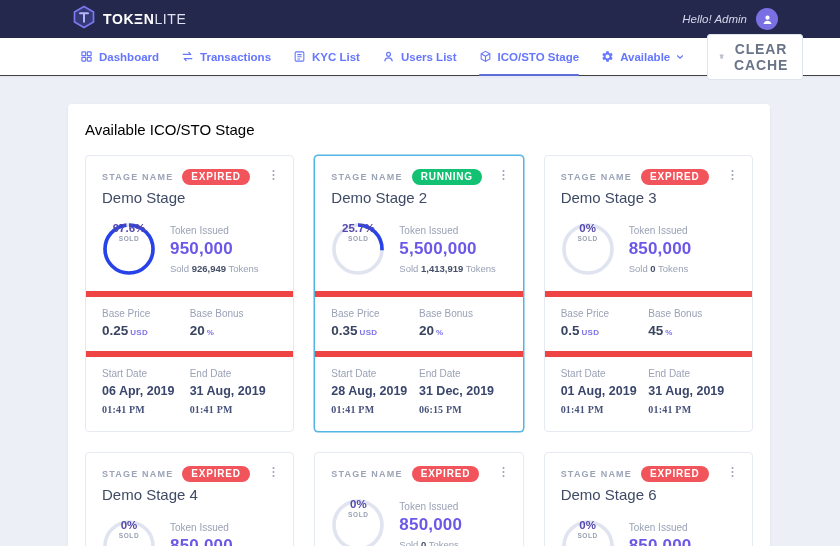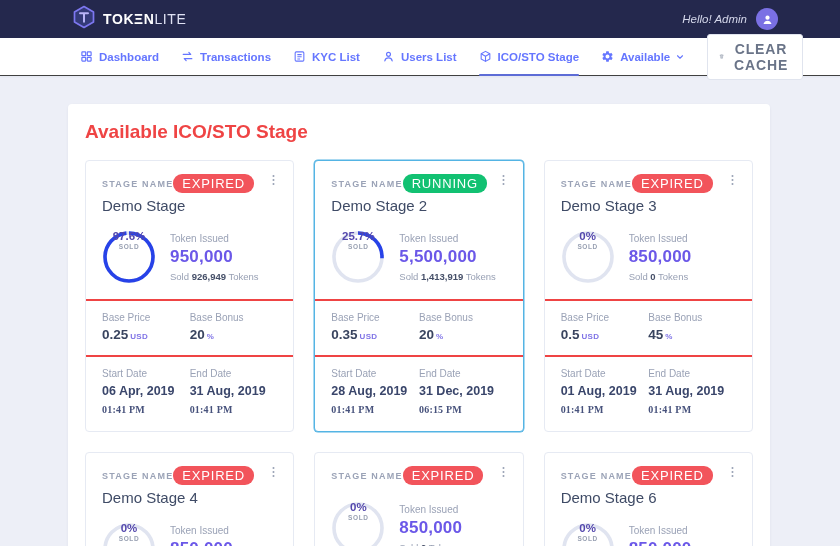--- a/index.html
+++ b/index.html
@@ -20,48 +20,48 @@
   .nav-item { display: flex; align-items: center; gap: 6px; color: #6576ff; font-size: 11.5px; font-weight: 600; height: 38px; position: relative; cursor: pointer; white-space: nowrap; }
   .nav-item svg { width: 13px; height: 13px; flex: 0 0 auto; }
   .nav-item.active::after { content: ""; position: absolute; left: 0; right: 0; bottom: 0; height: 2px; background: #5d6cd6; border-radius: 1px; }
   .chev { width: 10px !important; height: 10px !important; margin-left: -1px; }
   .clear-cache { margin-left: auto; display: flex; align-items: center; gap: 7px; border: 1px solid #e0e4ee; background: #fff; border-radius: 3px; padding: 6px 11px; font-size: 14px; font-weight: 700; letter-spacing: .9px; color: #6a7488; cursor: pointer; font-family: inherit; }
   .clear-cache svg { width: 10px; height: 11px; color: #8a93a6; }
 
   
   .main { padding: 28px 70px 0 68px; }
   .panel { background: #fff; border-radius: 4px; box-shadow: 0 1px 3px rgba(30,40,90,.06); padding: 17px 17px 24px; min-height: 560px; }
-  .panel-title { font-size: 19px; font-weight: 700; color: #ef4444; margin: 0 0 17px; }
+  .panel-title { font-size: 15px; font-weight: 400; color: #000000; margin: 0 0 17px; }
   .grid { display: grid; grid-template-columns: repeat(3, 1fr); gap: 20px; align-items: start; }
 
   
   .card { border: 1px solid #e6eaf3; border-radius: 4px; background: #fff; padding: 0 16px; }
   .card.highlight { border: 1px solid #54b4e4; box-shadow: 0 0 0 .5px #54b4e4; }
   .card-head { padding: 13px 0 0; position: relative; }
-  .head-row { display: flex; align-items: center; }
+  .head-row { display: flex; align-items: center; gap: 9px; }
   .stage-label { font-size: 9px; font-weight: 700; letter-spacing: 1.2px; color: #9ba3b7; }
-  .badge { font-size: 13px; font-weight: 400; letter-spacing: .8px; color: #fff; border-radius: 9px; padding: 3px 9px; line-height: 1; }
+  .badge { font-size: 10px; font-weight: 700; letter-spacing: .8px; color: #fff; border-radius: 9px; padding: 3px 9px; line-height: 1; }
   .badge.expired { background: #f2545b; }
   .badge.running { background: #12c172; }
   .kebab { position: absolute; right: -7px; top: 10px; color: #97a0b4; background: none; border: none; cursor: pointer; padding: 2px 4px; }
   .kebab svg { width: 13px; height: 14px; display: block; }
   .card-title { font-size: 15px; color: #3f4b66; font-weight: 500; margin-top: 4px; }
 
   .progress-sec { display: flex; align-items: center; gap: 14px; padding: 16px 0 15px; }
   .ring-wrap { position: relative; width: 54px; height: 54px; flex: 0 0 auto; }
   .ring-wrap svg { display: block; }
   .ring-center { position: absolute; inset: 0; display: flex; flex-direction: column; align-items: center; justify-content: flex-start; }
   .pct { font-size: 11.5px; font-weight: 700; color: #5448ad; }
   .sold-word { font-size: 6.5px; font-weight: 700; color: #98a0b2; letter-spacing: .6px; margin-top: 1px; }
   .ti-label { font-size: 10px; color: #9aa2b6; margin-bottom: 3px; }
   .ti-value { font-size: 17px; font-weight: 700; color: #6b58e8; letter-spacing: .2px; }
   .sold-line { font-size: 9.5px; color: #98a0b4; margin-top: 4px; }
   .sold-line b { color: #454f68; }
 
-  .sec { border-top: 2px solid #ef4444; margin: 0 -16px; padding: 11px 16px 13px; align-items: center; }
+  .sec { border-top: 6px solid #ef4444; margin: 0 -16px; padding: 11px 16px 13px; align-items: center; }
   .two-col { display: flex; }
   .two-col > div { width: 50%; }
   .f-label { font-size: 10px; color: #9aa2b6; margin-bottom: 4px; }
   .price-val { font-size: 13.5px; font-weight: 700; color: #39445f; }
   .unit { font-size: 8px; font-weight: 700; color: #7f73e6; letter-spacing: .3px; margin-left: 2px; }
   .date-val { font-size: 12.5px; font-weight: 700; color: #3a466b; line-height: 1.4; padding-right: 8px; }
   .date-time { font-size: 10px; font-weight: 600; color: #47527c; letter-spacing: .2px; font-family: Liberation Serif, serif; }
 </style>
 </head>
 <body>

